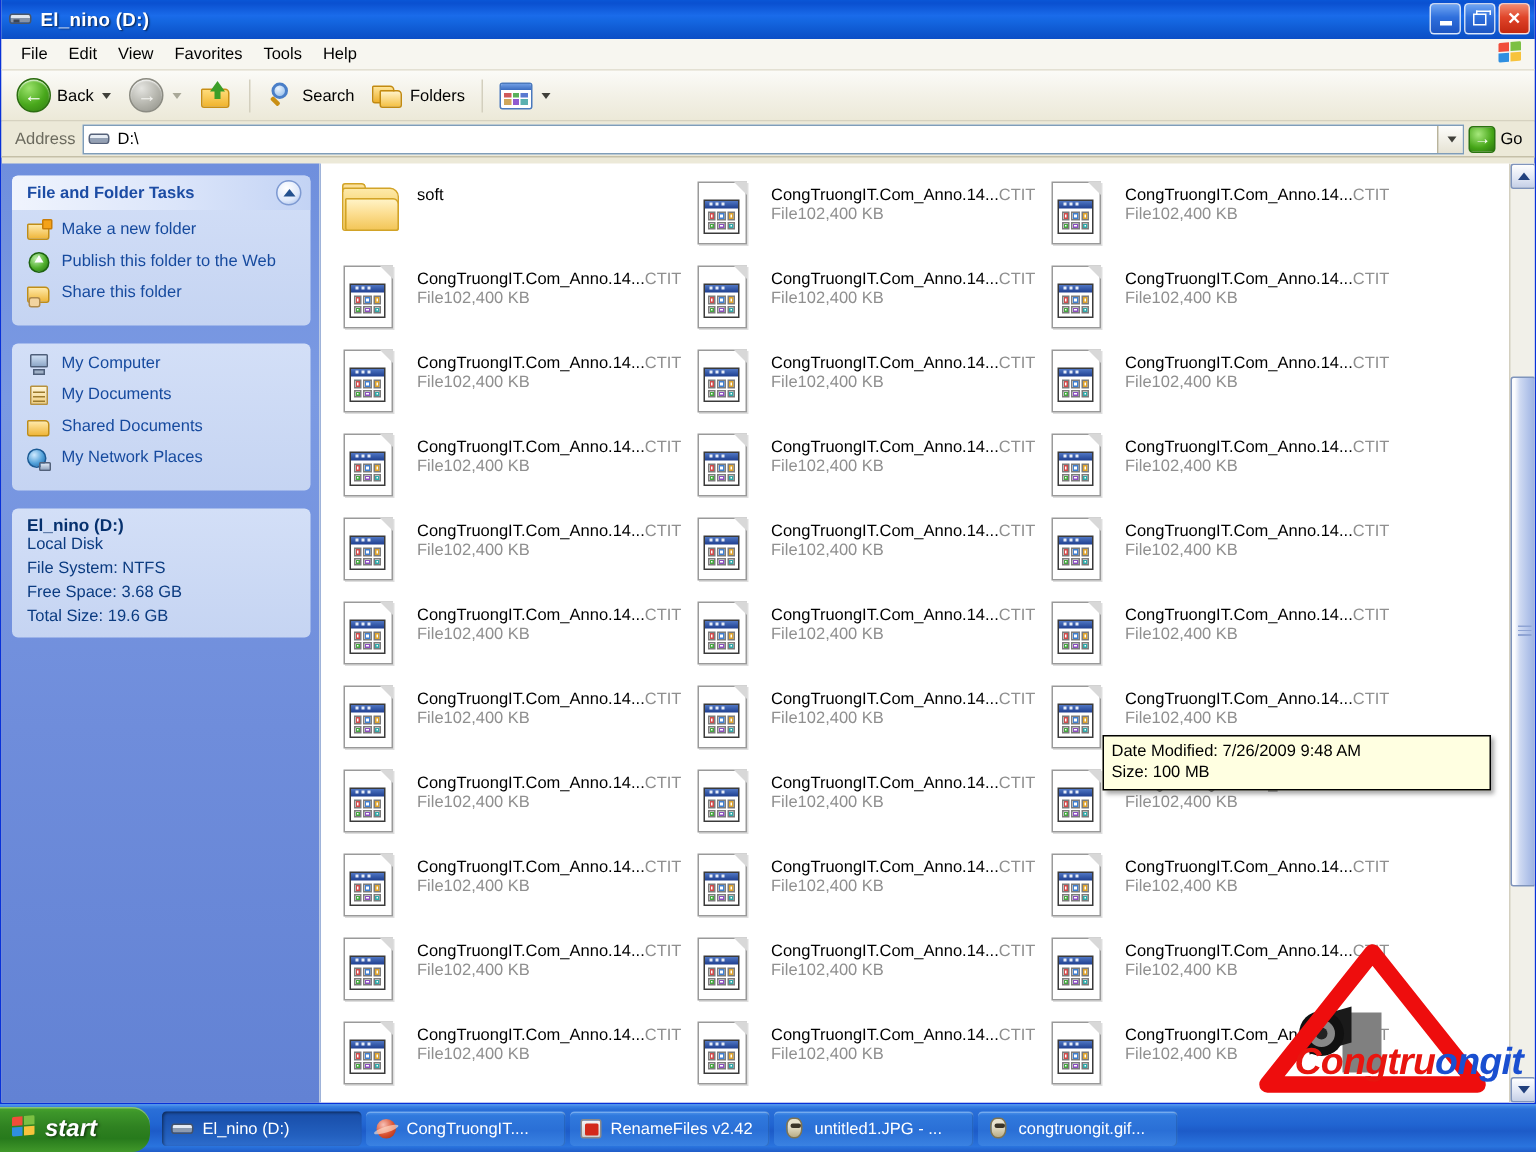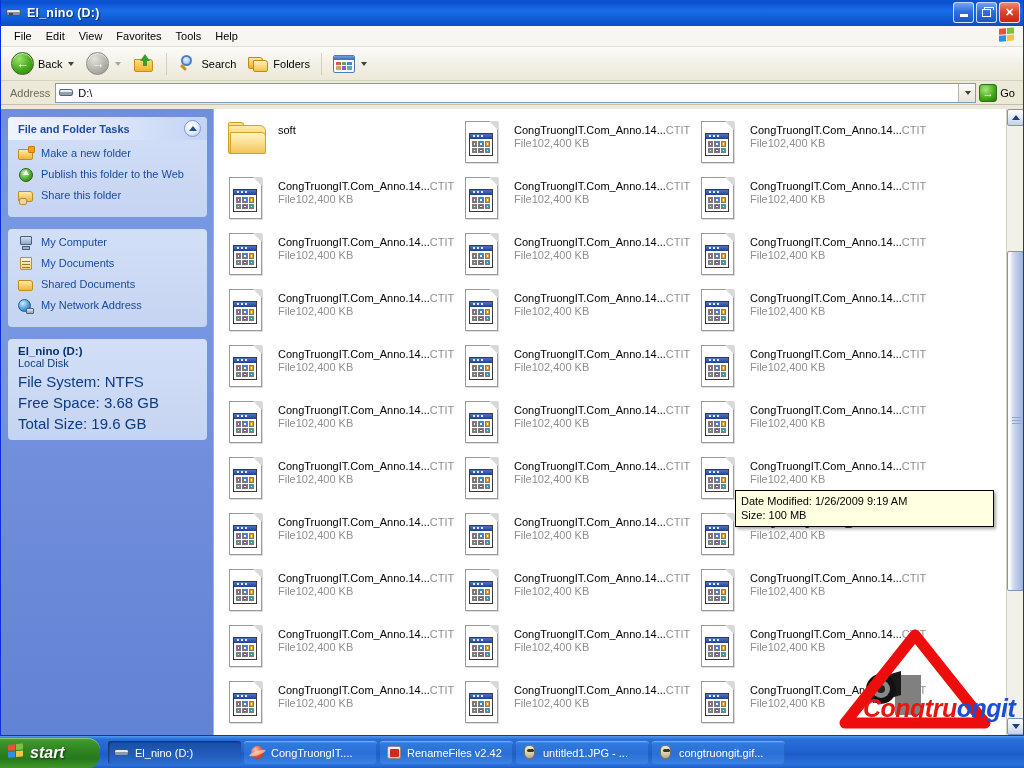--- a/index.html
+++ b/index.html
@@ -338,21 +338,21 @@
     background: radial-gradient(circle at 35% 30%, #cfeaff 0%, #4f9fd8 55%, #1d5e9c 100%);
     border: 1px solid #1b5a94;
   }
   .ic-network .c {
     position: absolute; right: 0px; bottom: 0px; width: 8px; height: 6px;
     background: linear-gradient(to bottom, #dfe9f6, #93a6bf);
     border: 1px solid #52617a; border-radius: 1px;
   }
 
   .details-title { font-weight: bold; font-size: 11.5px; color: #06316e; }
-  .details-line { font-size: 15px; color: #0b3b80; margin-top: 4px; }
+  .details-line { font-size: 11px; color: #0b3b80; margin-top: 4px; }
   .details-sub { font-size: 11px; color: #0b3b80; }
 
   
   #filelist-wrap {
     flex: 1; position: relative;
     background: #fff;
     border-left: 1px solid #9fb3d9;
     overflow: hidden;
   }
   #filelist {
@@ -727,21 +727,21 @@
             <span class="mini ic-sharedoc">
                 <span class="fb"></span>
               </span>
             <span class="lbl">Shared Documents</span>
           </div>
           <div class="panel-row">
             <span class="mini ic-network">
                 <span class="g"></span>
                 <span class="c"></span>
               </span>
-            <span class="lbl">My Network Address</span>
+            <span class="lbl">My Network Places</span>
           </div>
         </div>
       </div>
 
       <div class="panel">
         <div class="panel-body">
           <div class="details-title">El_nino (D:)</div>
           <div class="details-sub">Local Disk</div>
           <div class="details-line">File System: NTFS</div>
           <div class="details-line">Free Space: 3.68 GB</div>
@@ -1465,21 +1465,21 @@
               </span>
               <span class="txt"><span class="nm">CongTruongIT.Com_Anno.14...</span><span class="ty">CTIT File</span><span class="sz">102,400 KB</span></span>
             </div>
             <div class="item"></div>
             <div class="item"></div>
             <div class="item"></div>
           </div>
       </div>
 
       <div id="tooltip">
-        <div>Date Modified: 1/26/2009 9:19 AM</div>
+        <div>Date Modified: 7/26/2009 9:48 AM</div>
         <div>Size: 100 MB</div>
       </div>
 
       <div id="vscroll">
         <div class="sb-btn top">
             <span class="sb-arrow-up"></span>
           </div>
         <div id="sb-thumb">
             <span class="grip"></span>
           </div>

